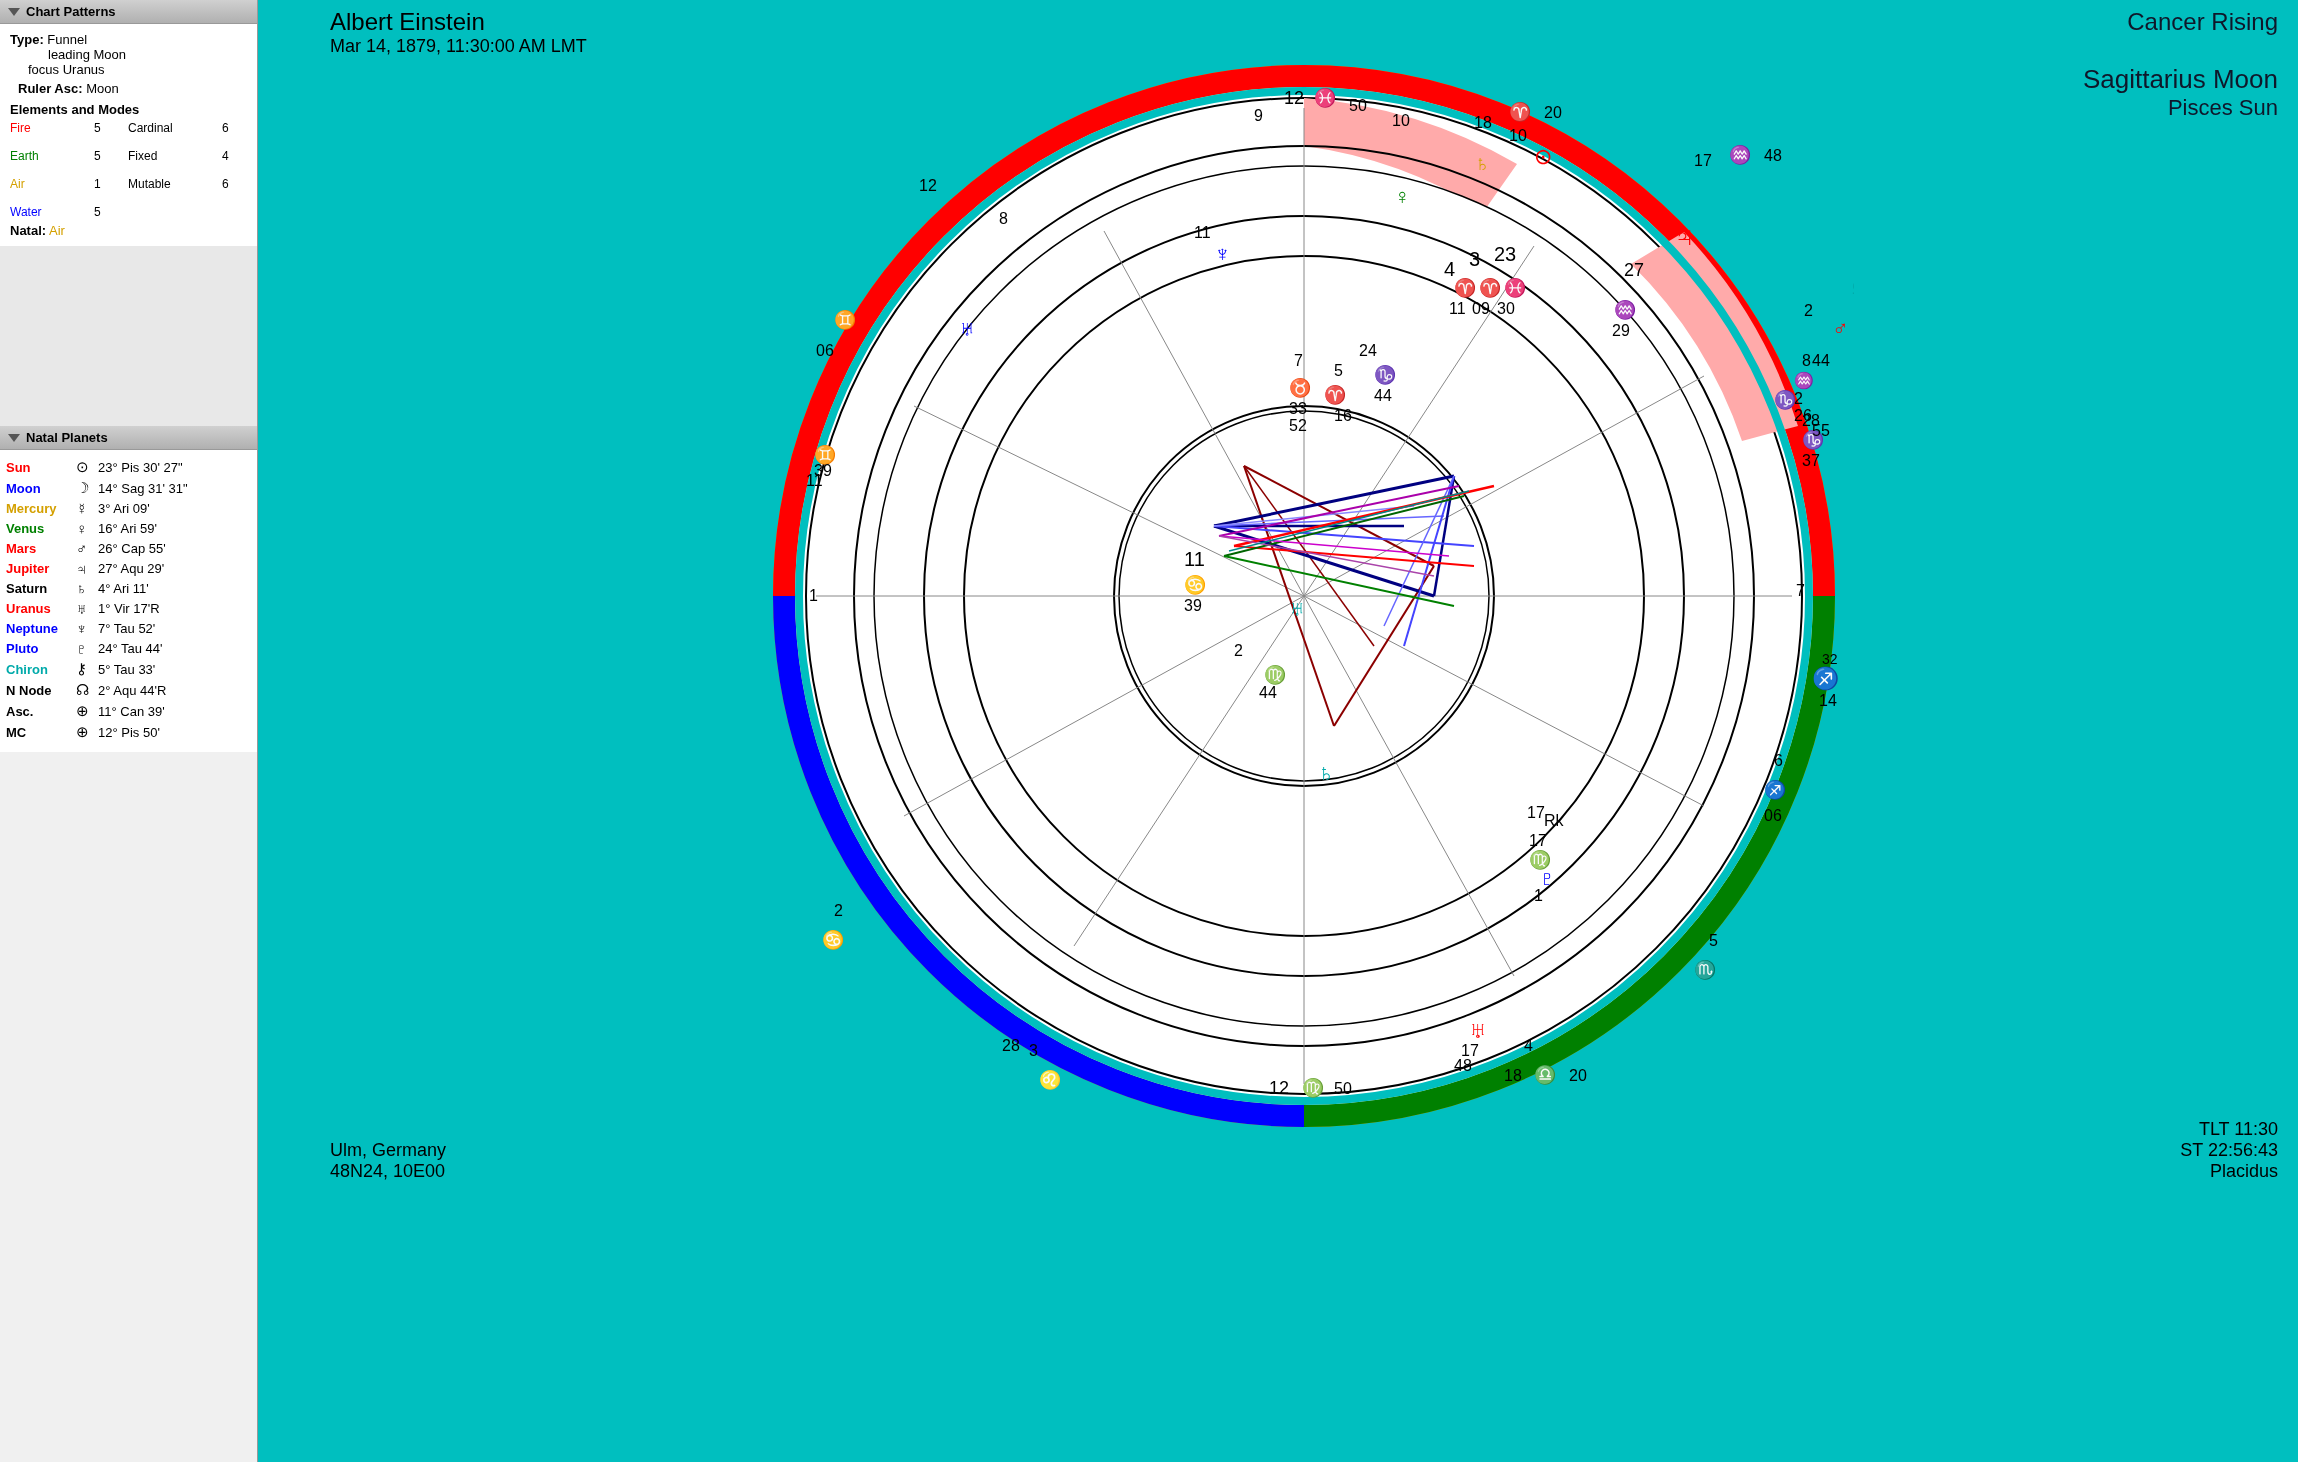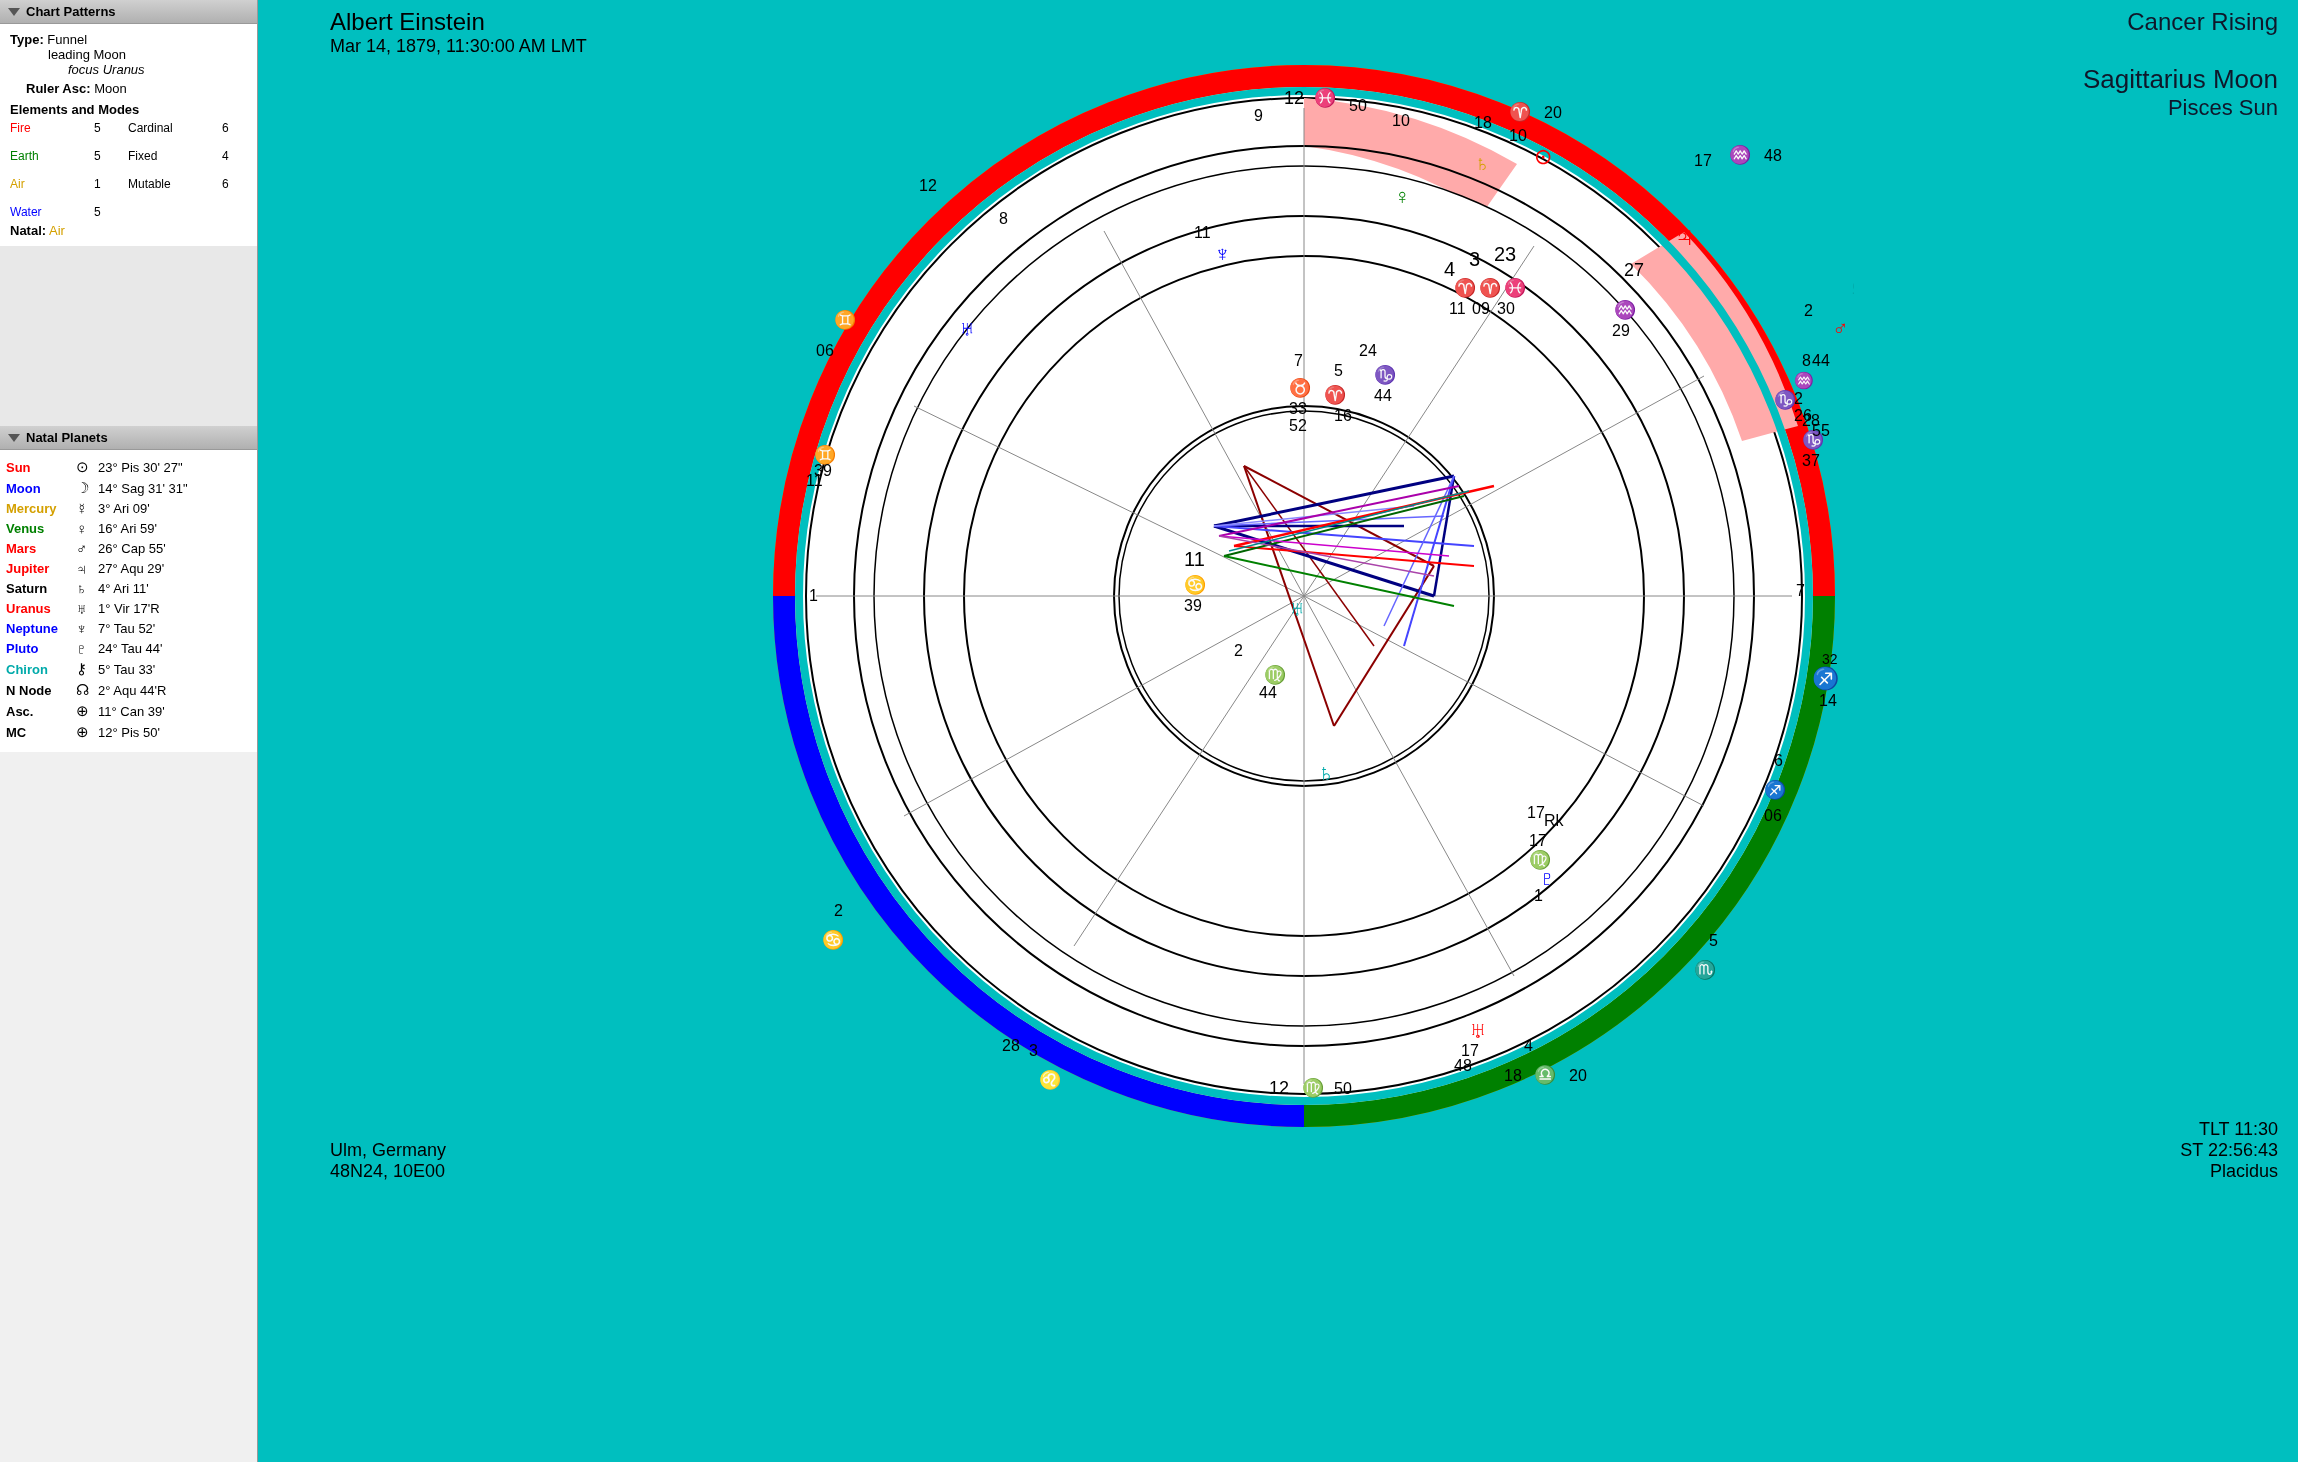--- a/index.html
+++ b/index.html
@@ -43,21 +43,21 @@
 
     .chart-patterns-content {
       padding: 8px 10px;
       font-size: 13px;
       background: white;
     }
 
     .type-row { margin-bottom: 4px; }
     .type-label { font-weight: bold; }
 
-    .ruler-row { margin: 4px 16px; }
+    .ruler-row { margin: 4px 8px; }
     .ruler-label { font-weight: bold; }
 
     .em-title { font-weight: bold; margin: 6px 0 4px 0; font-size: 13px; }
 
     .em-grid {
       display: grid;
       grid-template-columns: 70px 20px 80px 20px;
       row-gap: 2px;
       font-size: 12px;
       gap: 14px;
@@ -146,21 +146,21 @@
 
   <div class="panel-header">
     <span class="panel-header-triangle"></span>
     <span>Chart Patterns</span>
   </div>
   <div class="chart-patterns-content">
     <div class="type-row">
       <span class="type-label">Type:</span>
       <span> Funnel</span><br>
       <span style="margin-left:38px;">leading Moon</span><br>
-      <span style="margin-left:58px;font-style:italic;">focus Uranus</span>
+      <span style="margin-left:18px;">focus Uranus</span>
     </div>
     <div class="ruler-row">
       <span class="ruler-label">Ruler Asc:</span>
       <span>Moon</span>
     </div>
     <div class="em-title">Elements and Modes</div>
     <div class="em-grid">
       <span class="fire">Fire</span>
       <span>5</span>
       <span>Cardinal</span>

